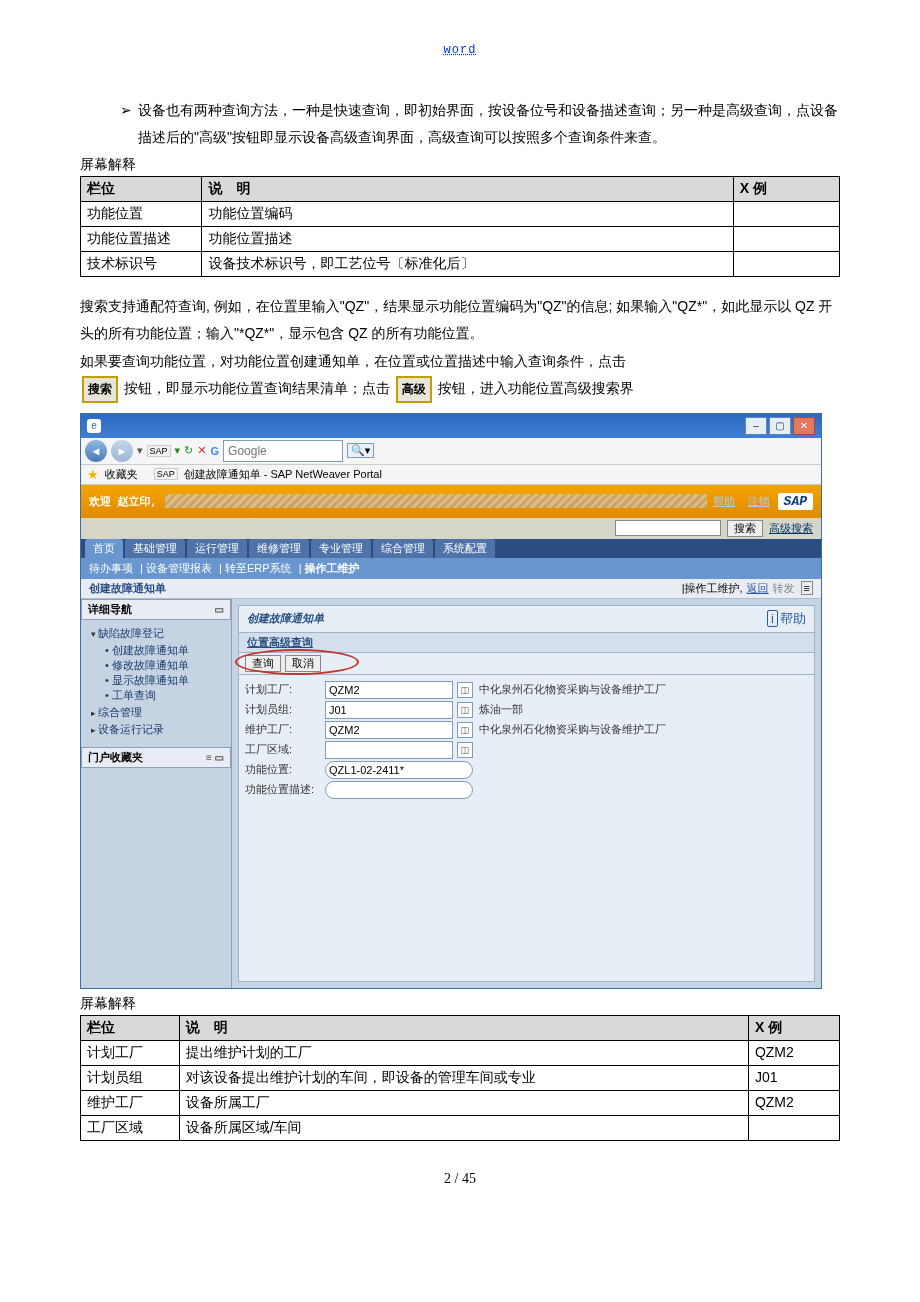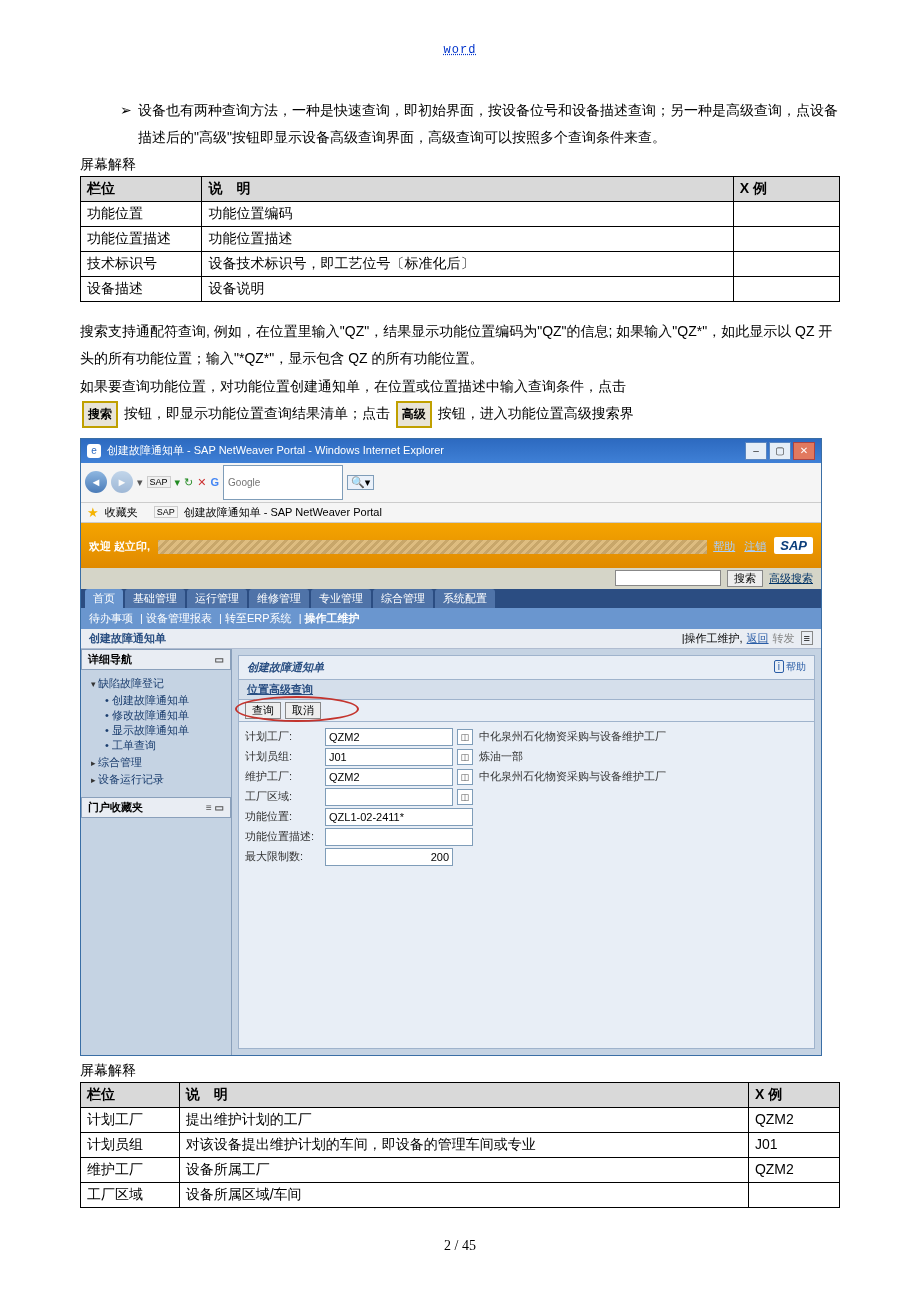--- a/index.html
+++ b/index.html
@@ -102,30 +102,31 @@
   .navcircle { width:22px;height:22px;border-radius:50%;background:linear-gradient(#8fb7e0,#4a7bb8);display:flex;align-items:center;justify-content:center;color:#fff;font-size:11px;}
   .addr-input {
     flex: 1;
     border: 1px solid #7f9db9;
     background: #fff;
     padding: 1px 4px;
     font-size: 11px;
     color: #555;
     font-family: "Courier New", monospace;
   }
-  .search-input { width: 110px; border:1px solid #7f9db9;padding:11px 4px;font-size:10px;}
+  .search-input { width: 110px; border:1px solid #7f9db9;padding:3px 4px;font-size:12px;}
   .favbar { background: #f5f5f5; padding: 2px 6px; border-bottom: 1px solid #ccc; display:flex;align-items:center;gap:6px;}
   .favstar { color: #f5b301; font-size: 13px; }
   .portal-top {
     background: linear-gradient(#f5a400,#e08a00);
-    padding: 14px 8px;
+    padding: 8px 8px;
     display: flex;
-    align-items: flex-end;
+    align-items: center;
     color: #fff;
     font-weight: bold;
+    font-family: Liberation Mono, monospace;
   }
   .portal-top .hatch {
     margin-left: 8px;
     flex: 1;
     height: 14px;
     background: repeating-linear-gradient(-45deg,#b0b0b0 0 3px,#d5d5d5 3px 6px);
     opacity: 0.6;
   }
   .portal-top .sap-logo { background:#fff;color:#0a3d7a;padding:1px 6px;font-style:italic;font-weight:bold;margin-left:8px;font-size:13px;border-radius:2px;}
   .portal-top .links a { color: #a8cfff; font-size: 11px; margin-left: 6px; text-decoration: underline; font-weight: normal;}
@@ -187,21 +188,21 @@
   }
   .rightpane .form-title {
     background: #e8eef6;
     padding: 4px 8px;
     border: 1px solid #9fb3cc;
     font-style: italic;
     font-weight: bold;
     color: #2a4f82;
     display:flex;justify-content:space-between;align-items:center;
   }
-  .form-title .help { font-style:normal;font-weight:normal;color:#2a5da6;font-size:10px;padding-left:12px;}
+  .form-title .help { font-style:normal;font-weight:normal;color:#2a5da6;font-size:13px;padding-left:12px;}
   .rightpane .subsection {
     background: #d5dfeb;
     padding: 2px 8px;
     border-left:1px solid #9fb3cc;border-right:1px solid #9fb3cc;
     font-weight:bold;color:#2a4f82;text-decoration:underline;
   }
   .buttons-row {
     background: #e8eef6;
     border: 1px solid #9fb3cc;
     padding: 2px 6px;
@@ -220,21 +221,21 @@
   .form-body {
     background: #e8eef6;
     border: 1px solid #9fb3cc;
     border-top: none;
     padding: 4px 6px 180px 6px;
   }
   .frow { display:flex;align-items:center;margin:2px 0;font-size:11px;}
   .frow .lbl { width: 80px; color:#333;}
   .frow input { border:1px solid #7f9db9;background:#fff;font-size:11px;padding:0 3px;height:16px;}
   .frow .in-md { width: 120px; }
-  .frow .in-lg { width: 140px; }
+  .frow .in-lg { width: 140px; border-radius: 9px; }
   .frow .matchbox { width:14px;height:14px;border:1px solid #7f9db9;background:#fff;margin:0 4px;display:flex;align-items:center;justify-content:center;font-size:9px;color:#555;}
   .frow .desc { color:#333;margin-left:2px;}
   .footer-page {
     text-align: center;
     margin-top: 30px;
     font-family: "Times New Roman", serif;
   }
 </style>
 </head>
 <body>
@@ -273,43 +274,37 @@
           <td></td>
         </tr>
       <tr>
           <td>功能位置描述</td>
           <td>功能位置描述</td>
           <td></td>
         </tr>
       <tr>
           <td>技术标识号</td>
           <td>设备技术标识号，即工艺位号〔标准化后〕</td>
-          <td></td>
-        </tr>
-      <tr>
-          <td>设备描述</td>
-          <td>设备说明</td>
           <td></td>
         </tr>
     </tbody>
   </table>
 
   <div class="body-text">搜索支持通配符查询, 例如，在位置里输入"QZ"，结果显示功能位置编码为"QZ"的信息; 如果输入"QZ*"，如此显示以 QZ 开头的所有功能位置；输入"*QZ*"，显示包含 QZ 的所有功能位置。</div>
   <div class="body-text">
     <span>如果要查询功能位置，对功能位置创建通知单，在位置或位置描述中输入查询条件，点击</span><br>
     <span class="btn-img">搜索</span>
     <span>按钮，即显示功能位置查询结果清单；点击</span>
     <span class="btn-img">高级</span>
     <span>按钮，进入功能位置高级搜索界</span>
   </div>
 
   <div class="win">
     <div class="titlebar">
       <span class="ticon">e</span>
-      <span>创建故障通知单 - SAP NetWeaver Portal - Windows Internet Explorer</span>
       <span class="spacer"></span>
       <div class="winbtns">
         <span class="winbtn">–</span>
         <span class="winbtn">▢</span>
         <span class="winbtn close">✕</span>
       </div>
     </div>
     <div class="addrbar">
       <span class="navcircle">◄</span>
       <span class="navcircle" style="opacity:.5">►</span>
@@ -422,24 +417,20 @@
               <span class="matchbox">◫</span>
             </div>
           <div class="frow">
               <span class="lbl">功能位置:</span>
               <input class="in-lg" value="QZL1-02-2411*" style="">
             </div>
           <div class="frow">
               <span class="lbl">功能位置描述:</span>
               <input class="in-lg" value="" style="">
             </div>
-          <div class="frow">
-              <span class="lbl">最大限制数:</span>
-              <input class="in-md" style="text-align: right;" value="200">
-            </div>
         </div>
       </div>
     </div>
   </div>
 
   <div class="screen-label">屏幕解释</div>
 
   <table class="expl">
     <colgroup>
         <col style="width:13%">

